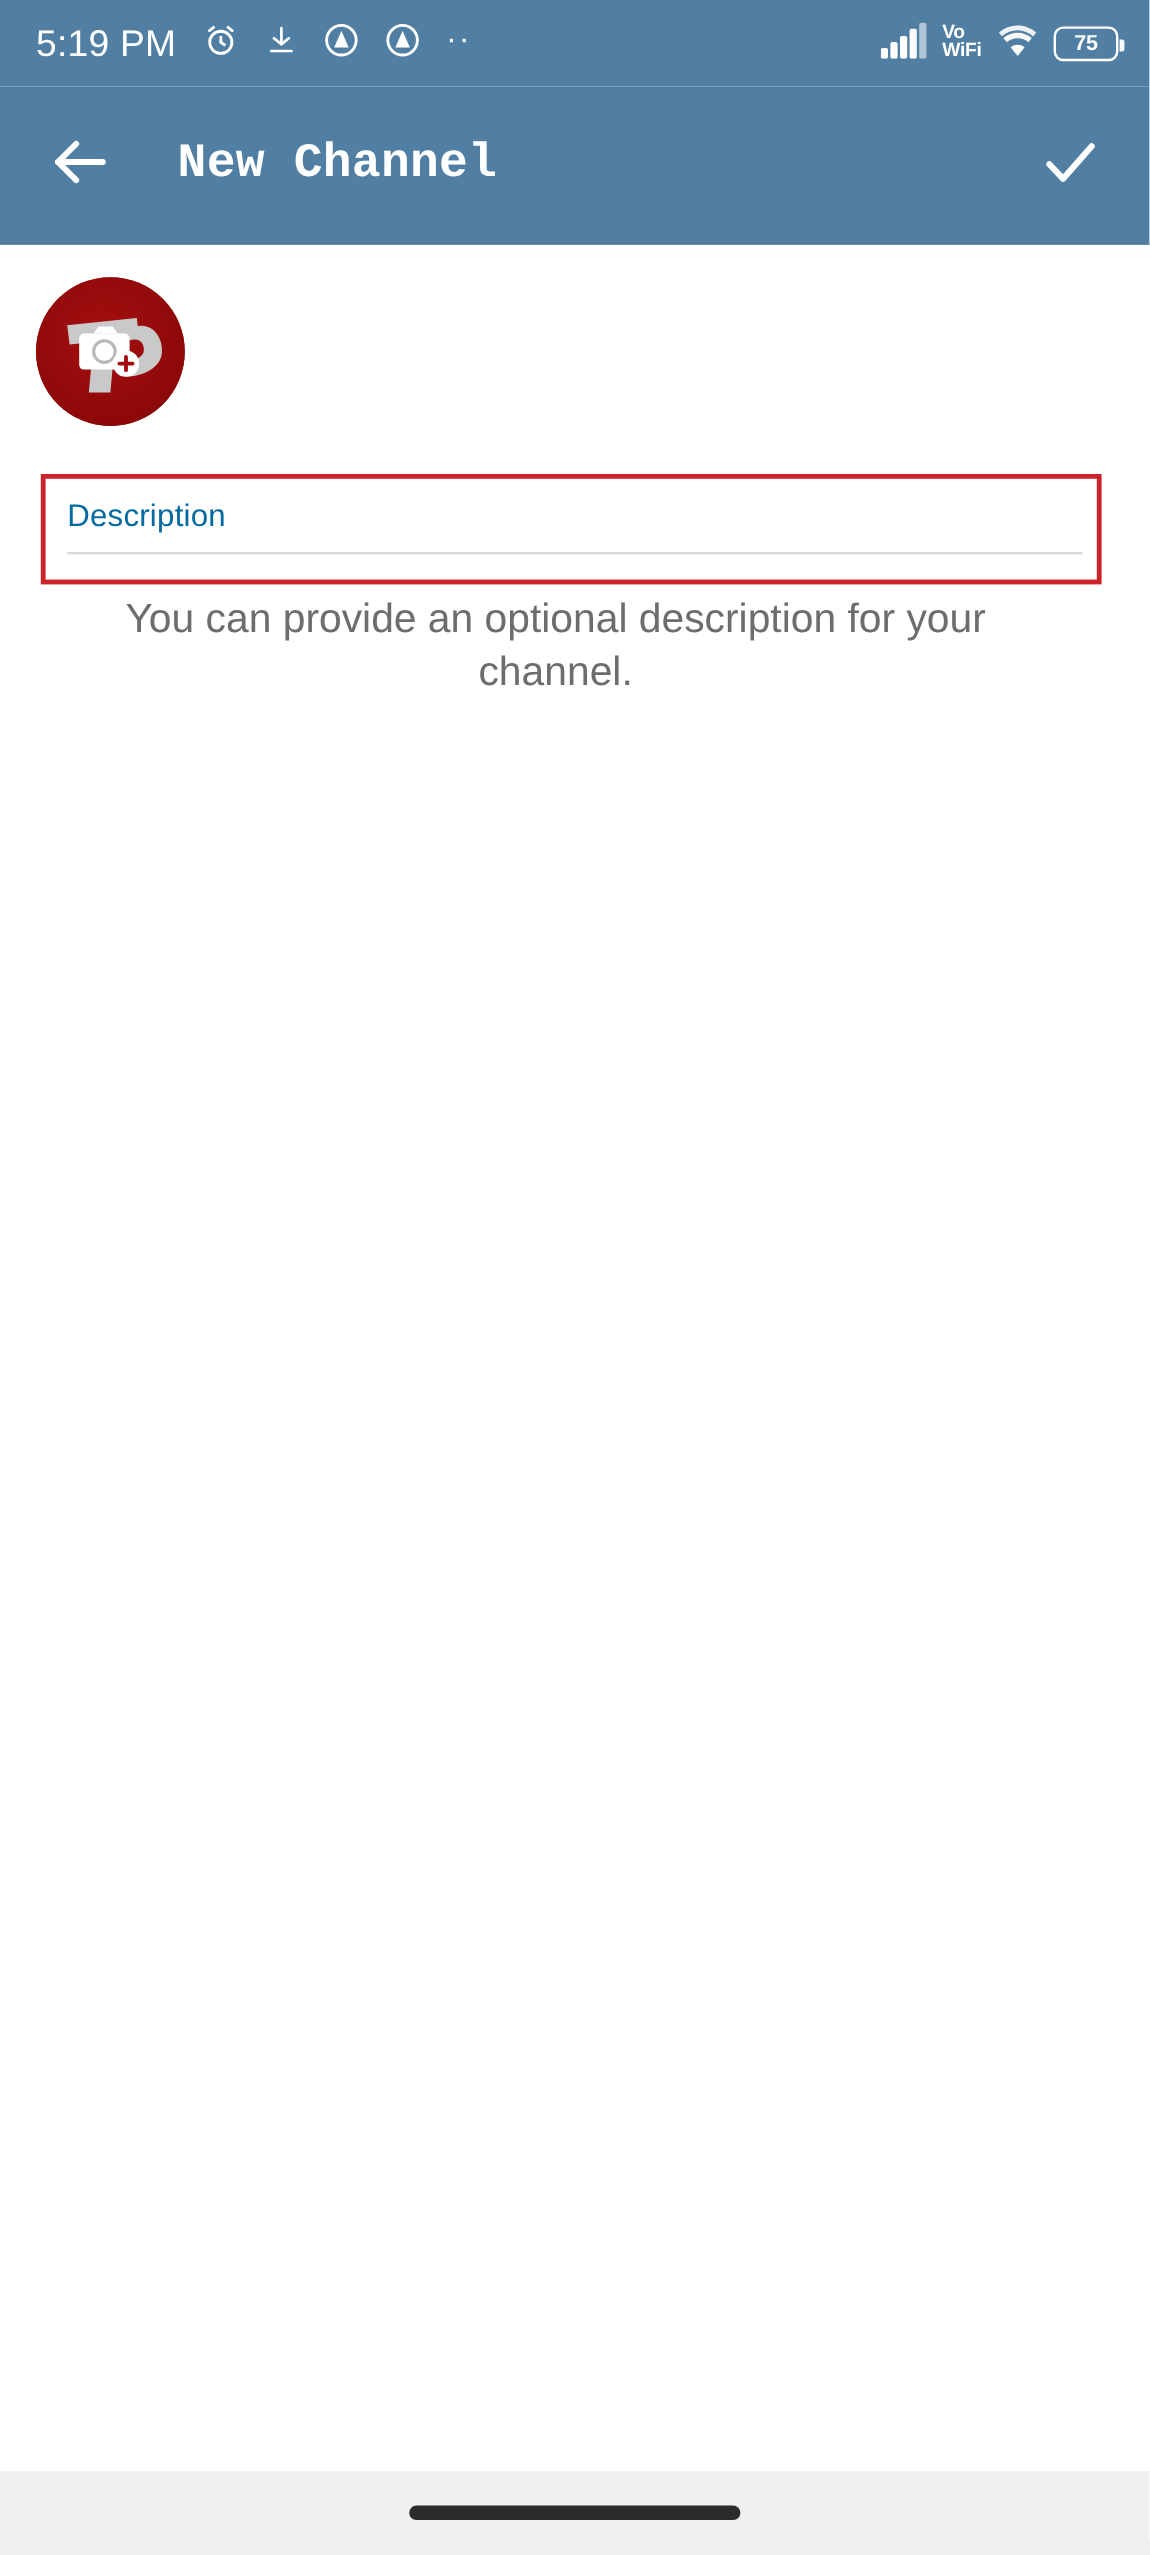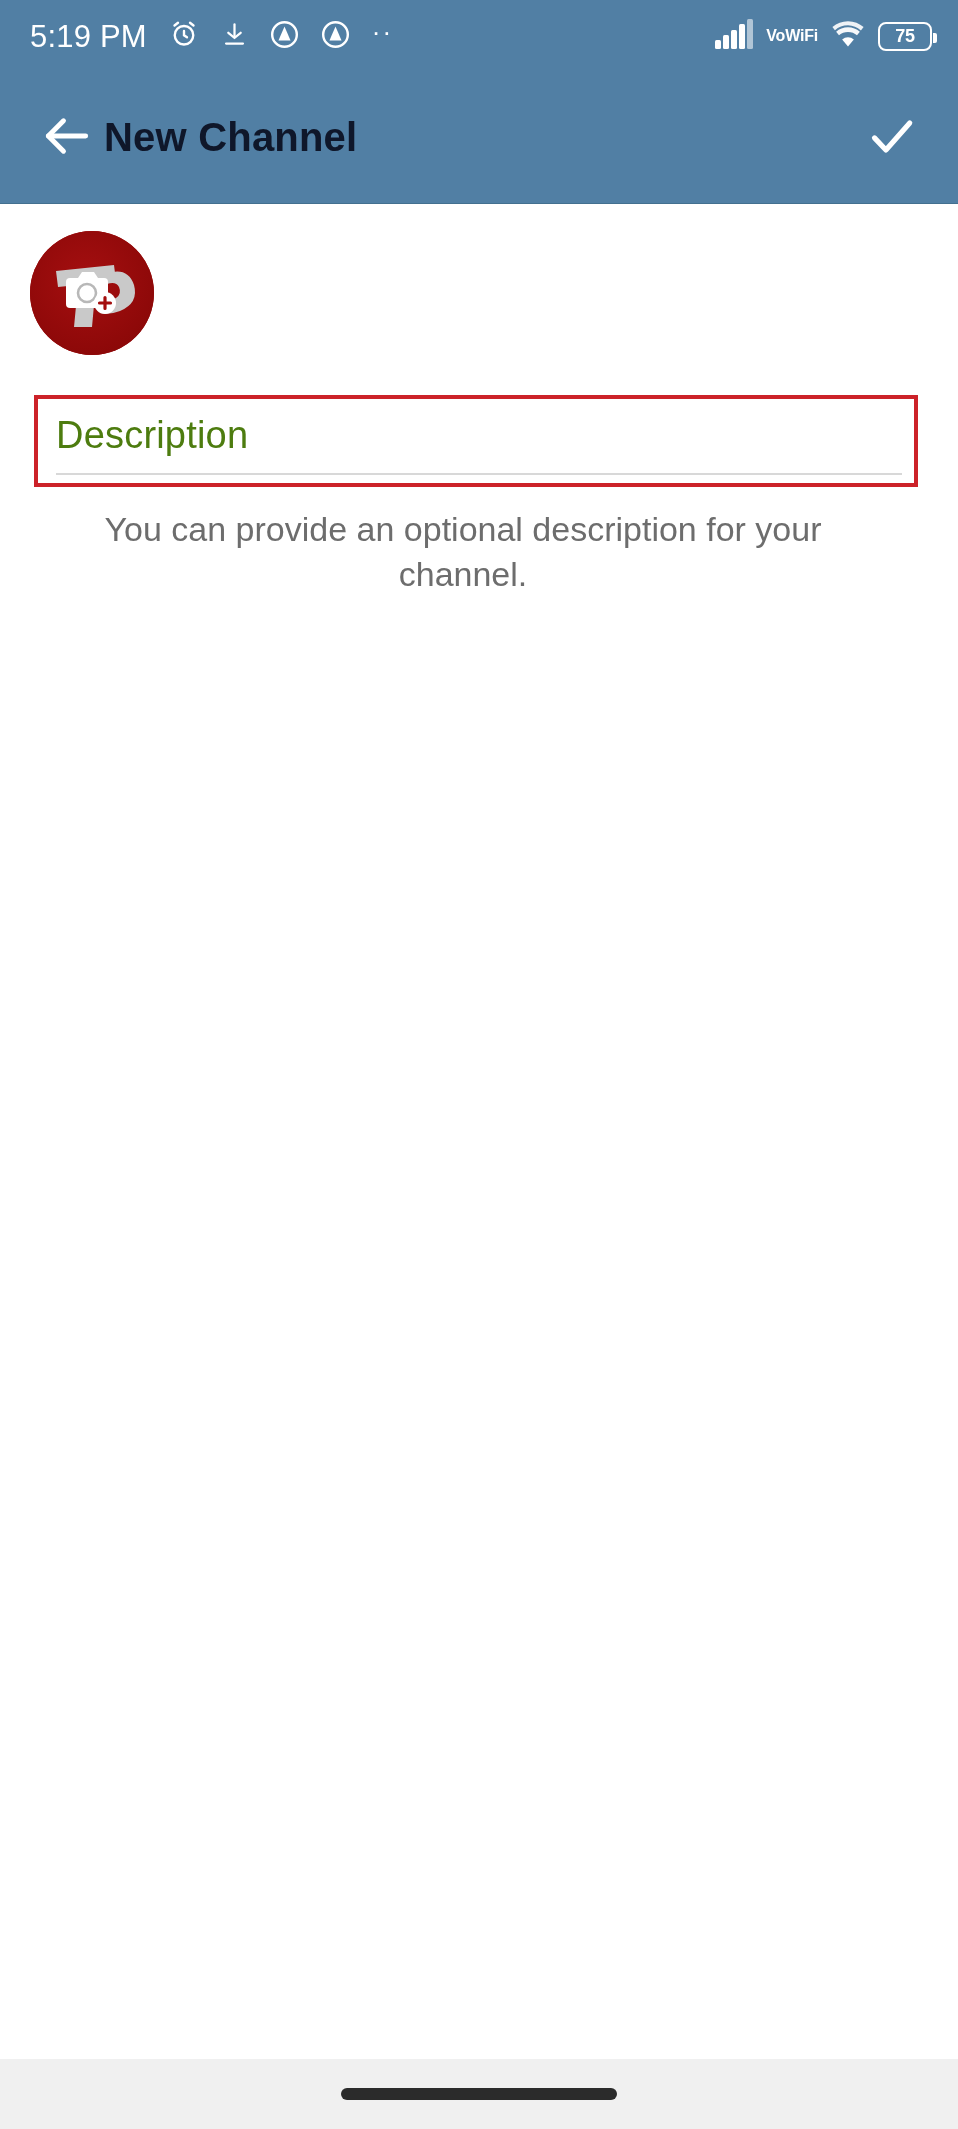--- a/index.html
+++ b/index.html
@@ -46,21 +46,21 @@
   }
   .status-right {
     display: flex;
     align-items: center;
     gap: 11px;
   }
   .si { display: block; }
 
   .vowifi {
     display: flex;
-    flex-direction: row;
+    flex-direction: column;
     align-items: flex-start;
     line-height: 0.92;
     font-size: 16px;
     font-weight: 700;
     letter-spacing: -0.2px;
   }
   .battery {
     position: relative;
     width: 54px;
     height: 29px;
@@ -105,25 +105,27 @@
   }
   .back-btn {
     width: 74px;
     height: 74px;
     display: flex;
     align-items: center;
     justify-content: center;
     cursor: pointer;
   }
   .app-title {
-    color: #0f172a;
+    color: #ffffff;
     font-size: 40px;
     font-weight: 700;
+    margin-left: 44px;
     letter-spacing: 0.2px;
     white-space: nowrap;
+    font-family: Liberation Mono, monospace;
   }
   .done-btn {
     margin-left: auto;
     width: 72px;
     height: 72px;
     display: flex;
     align-items: center;
     justify-content: center;
     cursor: pointer;
   }
@@ -223,22 +225,22 @@
     top: -12px;
     width: 884px;
     height: 92px;
     border: 4px solid #cc2229;
     pointer-events: none;
   }
   .desc-field {
     padding: 0 26px;
   }
   .desc-placeholder {
-    font-size: 38px;
-    color: #4d7c0f;
+    font-size: 26px;
+    color: #0369a1;
     line-height: 1.1;
     padding-top: 8px;
     letter-spacing: 0.2px;
   }
   .desc-underline {
     height: 2px;
     background: #d8d8d8;
     margin-top: 16px;
     width: 100%;
   }

